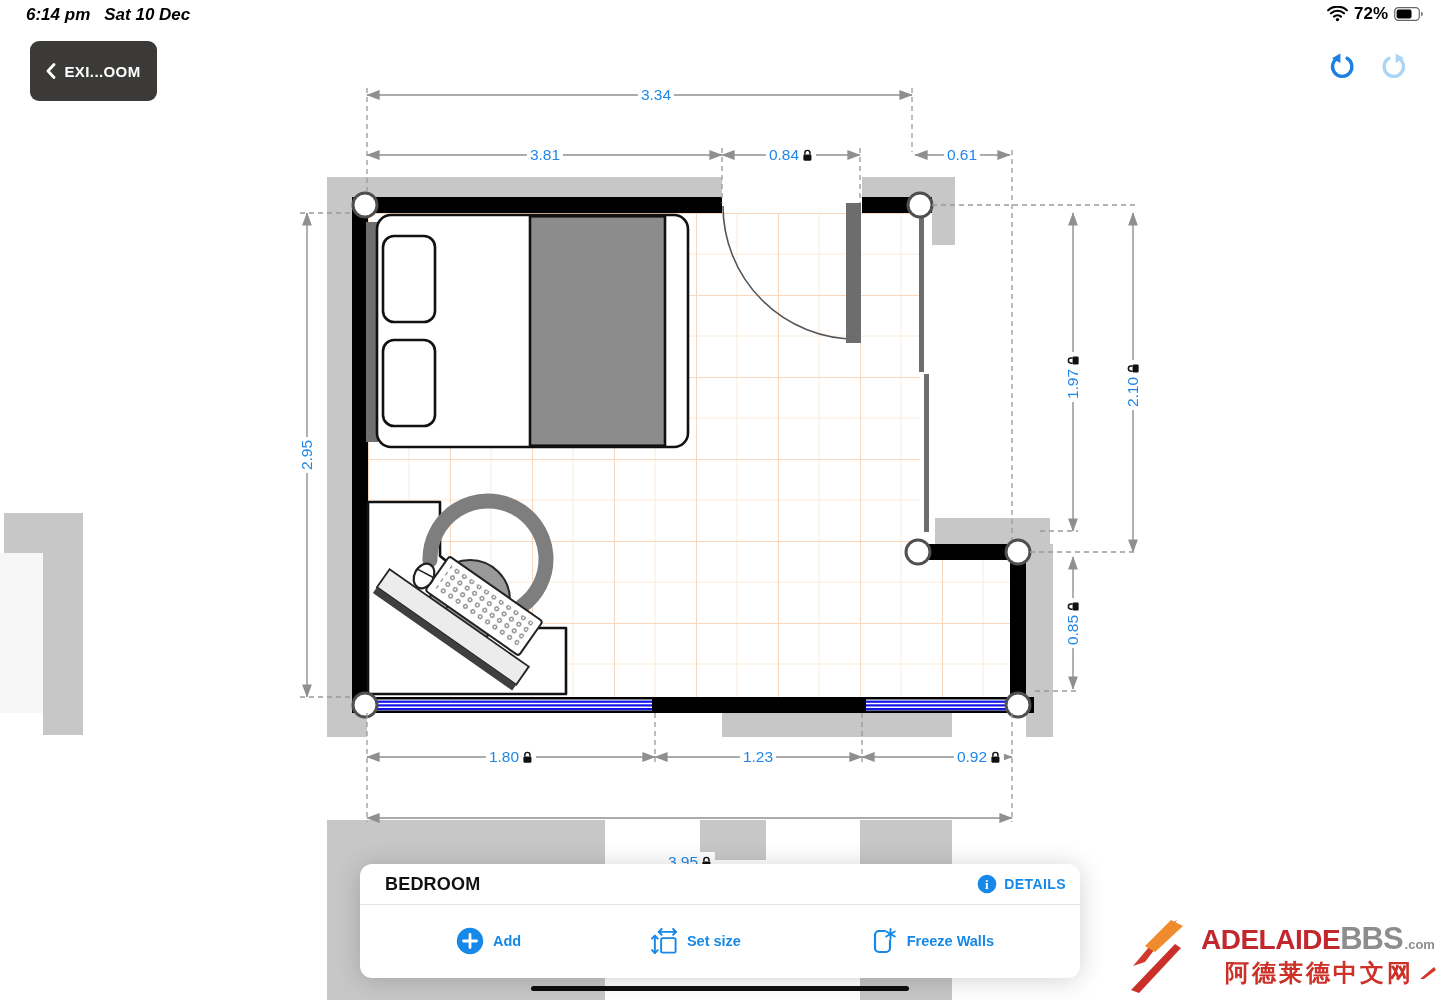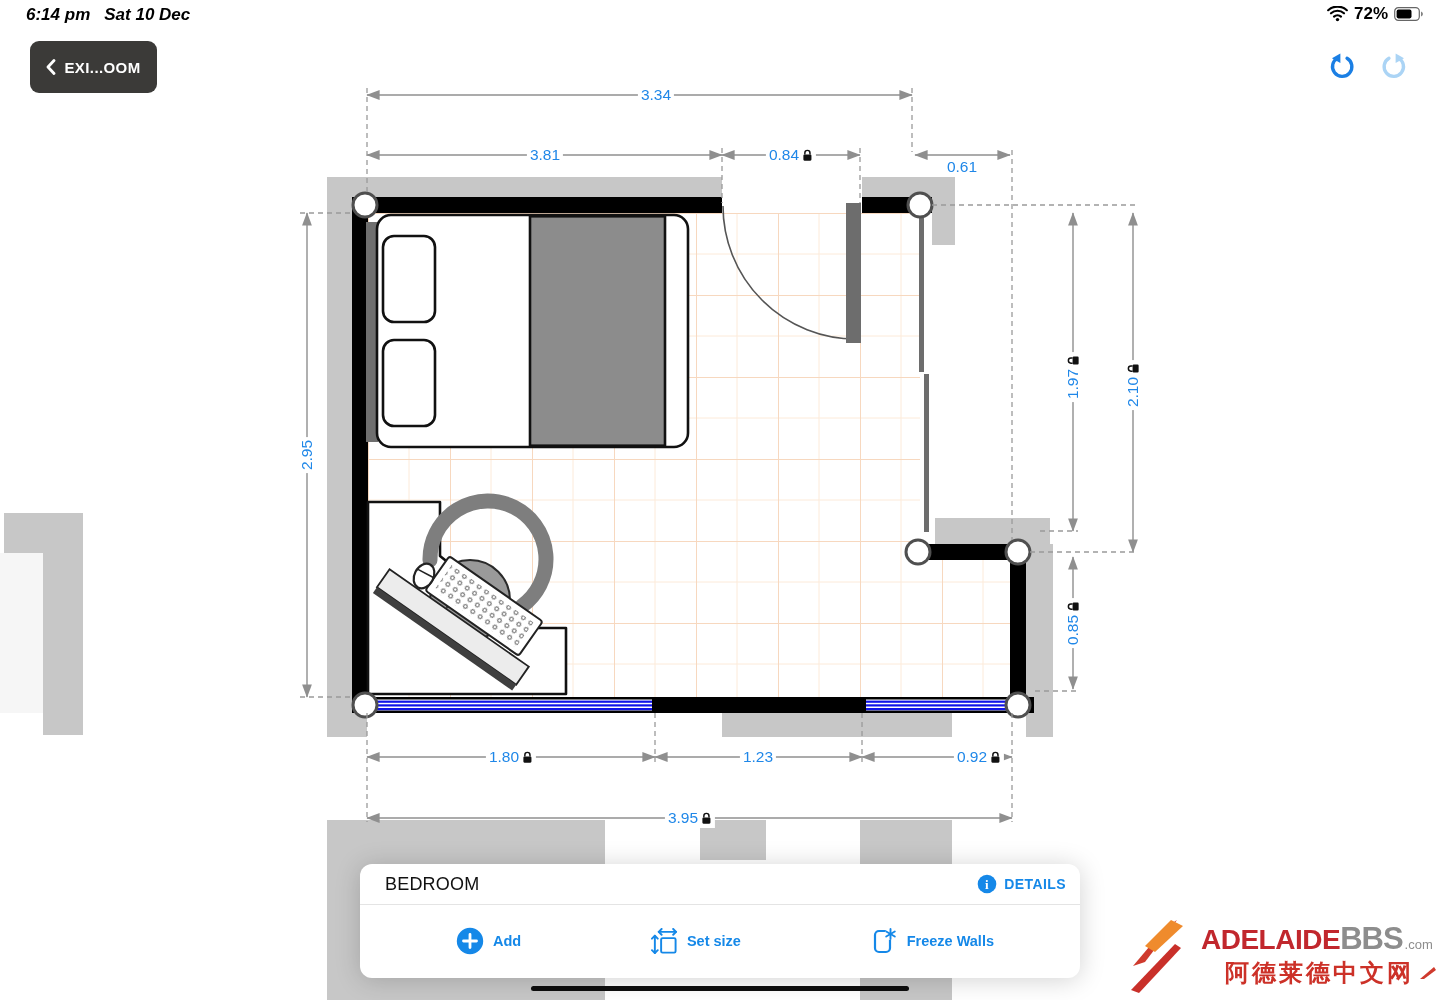--- a/index.html
+++ b/index.html
@@ -7,52 +7,52 @@
           font-family:"Liberation Sans",sans-serif;}
   svg{display:block;}
   .plan-svg{position:absolute;left:0;top:0;}
 
   
   .statusbar{position:absolute;left:0;top:0;width:1440px;height:26px;}
   .sb-left{position:absolute;left:26px;top:5px;font-size:17px;font-weight:700;color:#000;display:flex;gap:14px;font-style:italic;}
   .sb-right{position:absolute;right:16px;top:4px;display:flex;align-items:center;gap:6px;font-size:17px;font-weight:700;color:#000;}
 
   
-  .backbtn{position:absolute;left:30px;top:41px;width:127px;height:52px;background:#3b3a38;border-radius:9px;
+  .backbtn{position:absolute;left:30px;top:41px;width:127px;height:60px;background:#3b3a38;border-radius:9px;
            display:flex;align-items:center;justify-content:center;gap:8px;color:#fff;font-size:15px;font-weight:700;letter-spacing:.4px;cursor:pointer;}
 
   .undoredo{position:absolute;top:53px;}
   #undo{left:1327px;} #redo{left:1381px;}
 
   
   .dimlabel{position:absolute;transform:translate(-50%,-50%);background:#fff;color:#1f87e8;
             font-size:15.5px;padding:0 3px;display:flex;align-items:center;gap:3px;white-space:nowrap;line-height:20px;z-index:5;}
   .dimlabel.v{transform:translate(-50%,-50%) rotate(-90deg);}
   .lock{flex:0 0 auto;}
 
   
   .panel{position:absolute;left:360px;top:864px;width:720px;height:114px;background:#fff;border-radius:12px;
          box-shadow:0 2px 26px rgba(0,0,0,.18);z-index:8;}
   .panel-header{height:40px;display:flex;align-items:center;justify-content:space-between;padding:0 14px 0 25px;}
-  .panel-title{font-size:18px;font-weight:400;color:#111;letter-spacing:.2px;}
+  .panel-title{font-size:18px;font-weight:700;color:#111;letter-spacing:.2px;}
   .details-btn{display:flex;align-items:center;gap:7px;color:#1588e8;font-size:14px;font-weight:700;letter-spacing:.4px;cursor:pointer;}
   .panel-divider{height:1px;background:#e4e4e4;margin:0;}
   .panel-actions{height:72px;display:flex;align-items:center;justify-content:space-between;padding:0 86px 0 96px;}
   .action-btn{display:flex;align-items:center;gap:9px;color:#1588e8;font-size:14.5px;font-weight:600;cursor:pointer;}
 
   
   .homebar{position:absolute;left:531px;top:986px;width:378px;height:5px;border-radius:3px;background:#0d0d0d;z-index:9;}
 
   
   .watermark{position:absolute;right:4px;bottom:6px;display:flex;align-items:center;gap:18px;z-index:7;}
   .wm-text{display:flex;flex-direction:column;}
   .wm-line1{display:flex;align-items:baseline;}
   .wm-adelaide{color:#c1272d;font-size:28px;font-weight:800;letter-spacing:-.5px;}
   .wm-bbs{color:#8d8d8d;font-size:31px;font-weight:800;letter-spacing:-1px;}
-  .wm-com{color:#8d8d8d;font-size:13px;font-weight:400;margin-left:2px;}
+  .wm-com{color:#8d8d8d;font-size:13px;font-weight:700;margin-left:2px;}
   .wm-line2{display:flex;align-items:center;gap:6px;margin-left:24px;}
   .wm-tagline{color:#cc3128;font-size:24px;font-weight:600;letter-spacing:3px;}
 </style>
 </head>
 <body>
 
 <div class="screen">
 
   <svg class="plan-svg" width="1440" height="1000" viewBox="0 0 1440 1000">
     <defs>
@@ -203,21 +203,21 @@
   <div class="dimlabel" style="left:545px;top:155px;">
       <span>3.81</span>
     </div>
   <div class="dimlabel" style="left:791px;top:155px;">
       <span>0.84</span>
     <svg class="lock" width="11" height="13" viewBox="0 0 12 14">
         <path d="M3.2,6V4.2a2.8,2.8 0 0 1 5.6,0V6" fill="none" stroke="#111" stroke-width="1.6"></path>
         <rect x="1.6" y="6" width="8.8" height="6.6" rx="1.2" fill="#111"></rect>
       </svg>
     </div>
-  <div class="dimlabel" style="left:962px;top:155px;margin-top:12px;">
+  <div class="dimlabel" style="left:962px;top:155px;">
       <span>0.61</span>
     </div>
   <div class="dimlabel v" style="left:307px;top:455px;">
       <span>2.95</span>
     </div>
   <div class="dimlabel v" style="left:1073px;top:377px;">
       <span>1.97</span>
     <svg class="lock" width="11" height="13" viewBox="0 0 12 14">
         <path d="M3.2,6V4.2a2.8,2.8 0 0 1 5.6,0V6" fill="none" stroke="#111" stroke-width="1.6"></path>
         <rect x="1.6" y="6" width="8.8" height="6.6" rx="1.2" fill="#111"></rect>
@@ -247,21 +247,21 @@
   <div class="dimlabel" style="left:758px;top:757px;">
       <span>1.23</span>
     </div>
   <div class="dimlabel" style="left:937px;top:757px;margin-left:42px;">
       <span>0.92</span>
     <svg class="lock" width="11" height="13" viewBox="0 0 12 14">
         <path d="M3.2,6V4.2a2.8,2.8 0 0 1 5.6,0V6" fill="none" stroke="#111" stroke-width="1.6"></path>
         <rect x="1.6" y="6" width="8.8" height="6.6" rx="1.2" fill="#111"></rect>
       </svg>
     </div>
-  <div class="dimlabel" style="left:690px;top:818px;">
+  <div class="dimlabel" style="left:690px;top:862px;">
       <span>3.95</span>
     <svg class="lock" width="11" height="13" viewBox="0 0 12 14">
         <path d="M3.2,6V4.2a2.8,2.8 0 0 1 5.6,0V6" fill="none" stroke="#111" stroke-width="1.6"></path>
         <rect x="1.6" y="6" width="8.8" height="6.6" rx="1.2" fill="#111"></rect>
       </svg>
     </div>
 
   <div class="statusbar">
     <div class="sb-left">
       <span>6:14 pm</span>

